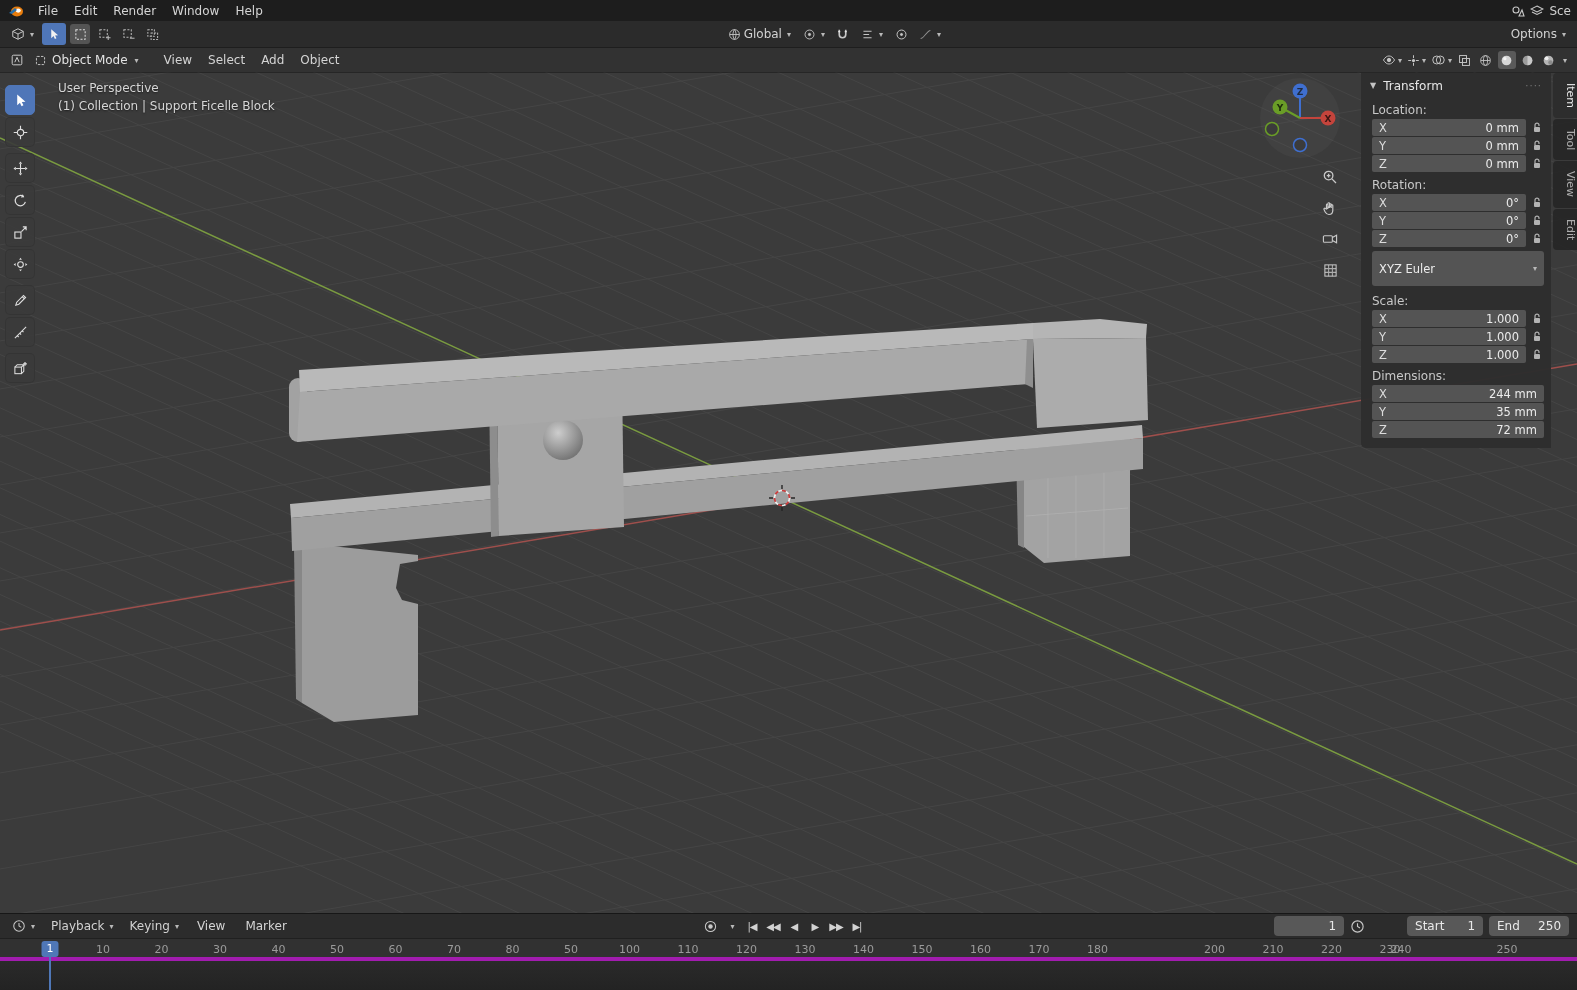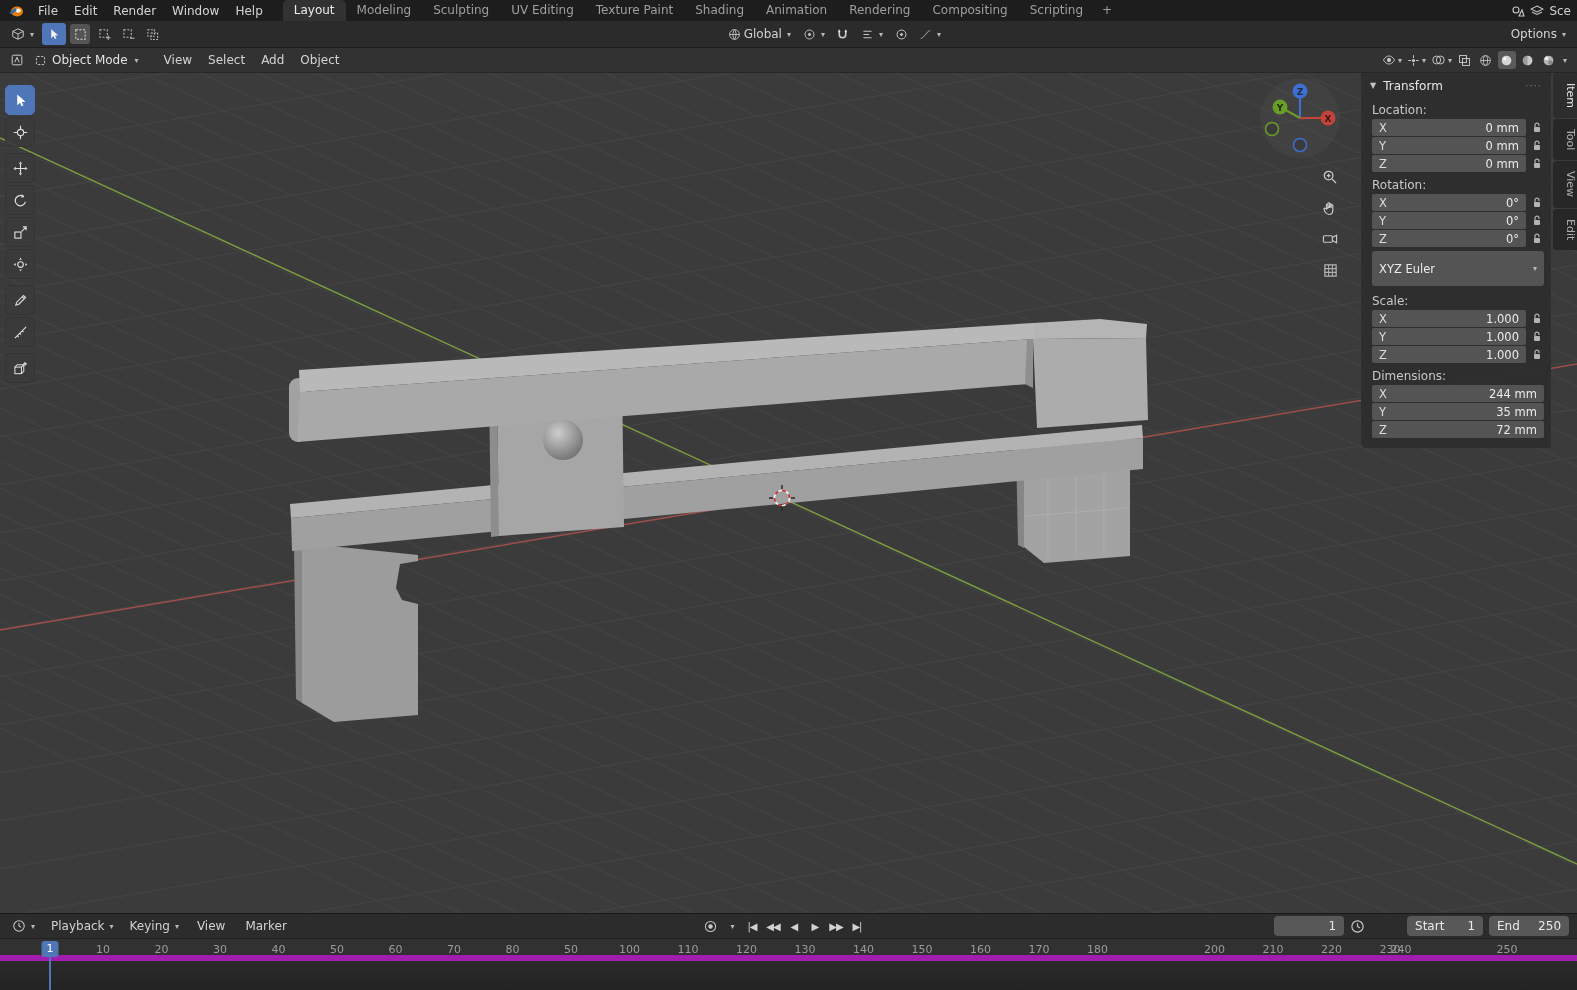--- a/index.html
+++ b/index.html
@@ -76,21 +76,21 @@
 
   
   .timeline { height:77px; border-top:1px solid #171717; background:#292929; }
   .tl-header { height:25px; background:#2c2c2c; border-bottom:1px solid #202020; display:flex; align-items:center; padding:0 8px; gap:8px; }
   .tl-header .menu { padding:2px 6px; }
   .transport { display:flex; align-items:center; gap:2px; }
   .tbtn { min-width:19px; height:19px; display:flex; align-items:center; justify-content:center; color:#d2d2d2; font-size:10px; border-radius:3px; letter-spacing:-1px; }
   .tl-fields { display:flex; align-items:center; gap:6px; }
   .framefield { width:70px; justify-content:flex-end; }
   .tl-body { position:relative; height:51px; background:#2f2f2f; }
-  .tl-ruler { position:absolute; left:0; right:0; top:0; height:22px; background:#313131; border-bottom:6px solid #a21caf; }
+  .tl-ruler { position:absolute; left:0; right:0; top:0; height:22px; background:#313131; border-bottom:4px solid #a21caf; }
   .tick { position:absolute; top:4px; transform:translateX(-50%); color:#9b9b9b; font-size:11px; }
   .tl-channels { position:absolute; left:0; right:0; top:22px; bottom:0; background:linear-gradient(#2a2a2a, #232323); }
   .playhead-line { position:absolute; top:16px; bottom:0; width:2px; background:#4f77b7; }
   .ph-label { position:absolute; top:2px; transform:translateX(-50%); background:#4f77b7; color:#fff; border-radius:3px; padding:0 5px; height:16px; line-height:16px; font-size:11px; }
 </style>
 </head>
 <body>
 
 <div class="topbar">
   <span class="logo">
@@ -99,33 +99,20 @@
         <ellipse cx="10.2" cy="6.6" rx="2.6" ry="2.1" fill="#fff"></ellipse>
         <path d="M1 9 7 4l2 2-5 4z" fill="#2a6fa8"></path>
       </svg>
   </span>
   <span class="menu">File</span>
   <span class="menu">Edit</span>
   <span class="menu">Render</span>
   <span class="menu">Window</span>
   <span class="menu">Help</span>
 
-  <div class="ws-tabs">
-    <span class="ws active">Layout</span>
-    <span class="ws">Modeling</span>
-    <span class="ws">Sculpting</span>
-    <span class="ws">UV Editing</span>
-    <span class="ws">Texture Paint</span>
-    <span class="ws">Shading</span>
-    <span class="ws">Animation</span>
-    <span class="ws">Rendering</span>
-    <span class="ws">Compositing</span>
-    <span class="ws">Scripting</span>
-    <span class="ws-add">+</span>
-  </div>
 
   <div class="topbar-right">
     <span>
       <svg width="14" height="12" viewBox="0 0 14 12" fill="none" stroke="#c8c8c8" stroke-width="1.1">
           <circle cx="5" cy="5" r="3"></circle>
           <path d="M8 11 11 5l2 6z"></path>
         </svg>
     </span>
     <span>
       <svg width="14" height="12" viewBox="0 0 14 12" fill="none" stroke="#c8c8c8" stroke-width="1.1">
@@ -424,20 +411,24 @@
         <svg width="13" height="13" viewBox="0 0 15 15">
             <circle cx="7.5" cy="7.5" r="5.6" fill="#b5b5b5"></circle>
             <circle cx="5.3" cy="5" r="2.2" fill="#efefef"></circle>
             <circle cx="9.8" cy="9.8" r="2.6" fill="#8a8a8a"></circle>
           </svg>
       </span>
       <span class="chev">▾</span>
     </div>
   </div>
 
+  <div class="view-info">
+    <div>User Perspective</div>
+    <div>(1) Collection | Support Ficelle Block</div>
+  </div>
 
   <div class="left-tools">
     <div class="tgroup">
       <span class="tool active">
         <svg width="15" height="15" viewBox="0 0 16 16">
             <path d="M4.5 1.5v11.5l2.9-2.7 1.7 3.7 2-.9-1.7-3.6 3.9-.3z" fill="#ffffff"></path>
           </svg>
       </span>
       <span class="tool">
         <svg width="15" height="15" viewBox="0 0 16 16" fill="none" stroke="#dedede" stroke-width="1.2">

